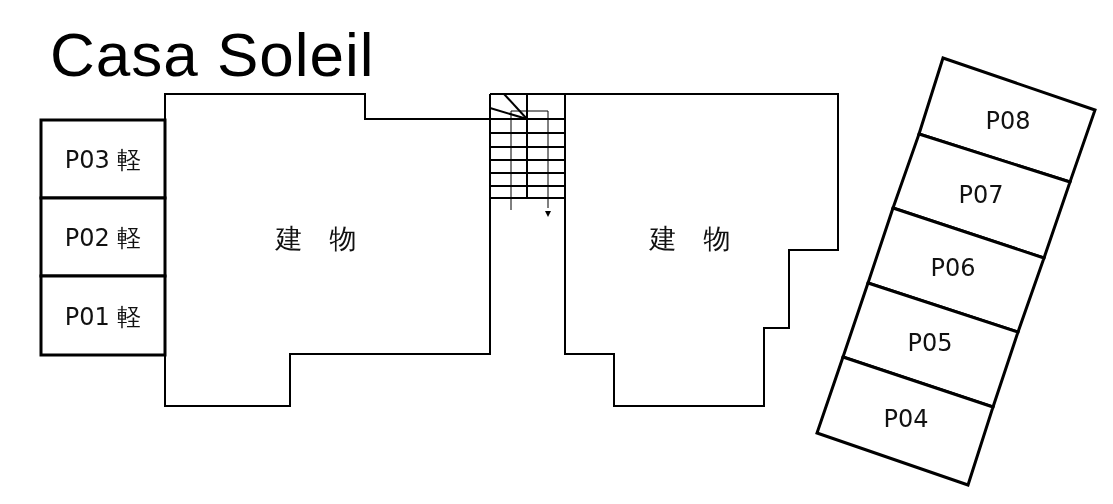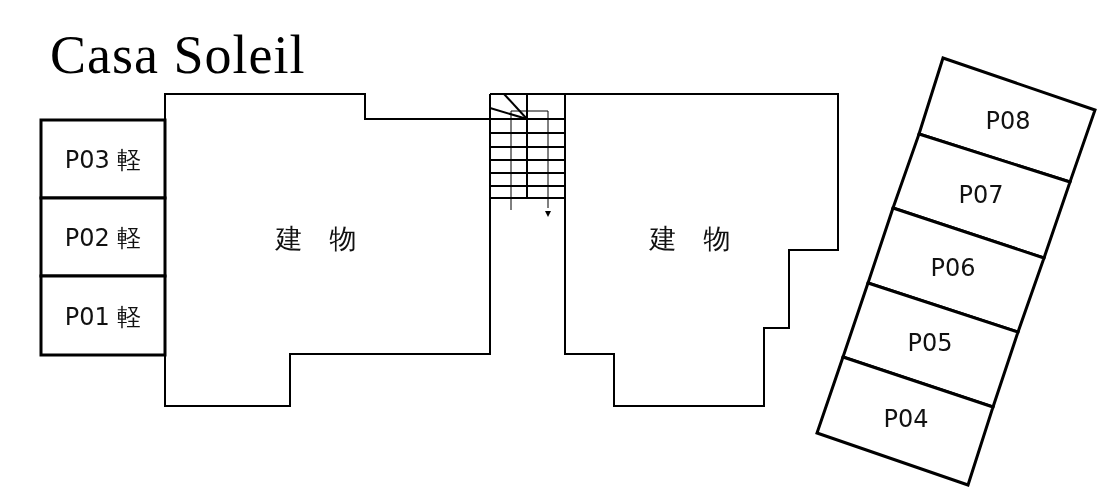--- a/index.html
+++ b/index.html
@@ -1,17 +1,17 @@
 <!DOCTYPE html>
 <html><head>
 <meta charset="utf-8">
 <style>
   html, body { margin: 0; padding: 0; background: #ffffff; }
   body { width: 1113px; height: 504px; position: relative; overflow: hidden; font-family: "DejaVu Sans", "Liberation Sans", sans-serif; }
-  .title { position: absolute; left: 50px; top: 18px; font-size: 54px; line-height: 74px; color: #000; font-family: Liberation Serif, serif; letter-spacing: 1px; }
+  .title { position: absolute; left: 50px; top: 18px; font-size: 62px; line-height: 74px; color: #000; font-family: Liberation Sans, sans-serif; letter-spacing: 1px; }
   svg.plan { position: absolute; left: 0; top: 0; }
   .lbl { font-family: "DejaVu Sans", "Liberation Sans", sans-serif; fill: #111; }
 </style>
 </head>
 <body>
 
 <div class="title">Casa Soleil</div>
 
 <svg class="plan" width="1113" height="504" viewBox="0 0 1113 504" xmlns="http://www.w3.org/2000/svg">
 

